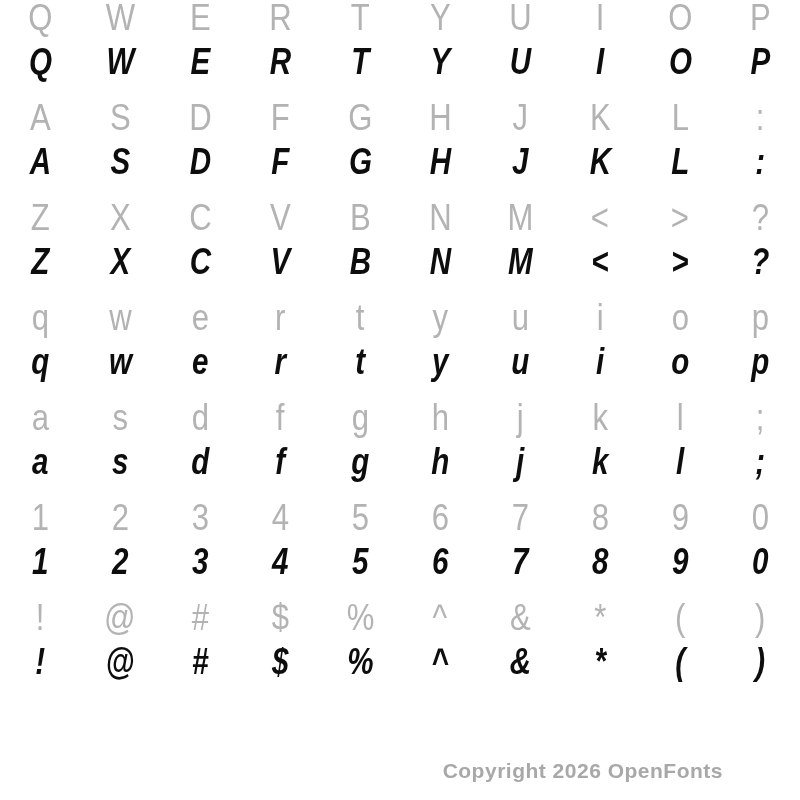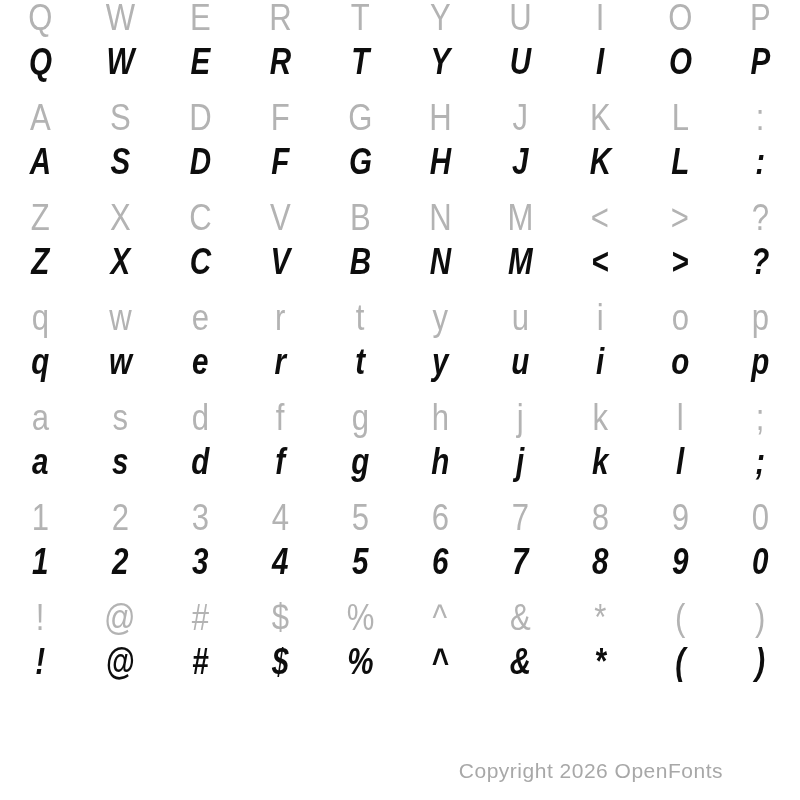--- a/index.html
+++ b/index.html
@@ -52,21 +52,21 @@
   }
   .row.sample .glyph {
     transform: scaleX(0.80);
   }
   .copyright {
     position: absolute;
     top: 757px;
     right: 77px;
     font-size: 21px;
     line-height: 28px;
-    font-weight: 400;
+    font-weight: 700;
     color: var(--copyright-color, #a8a8a8);
     letter-spacing: 0.5px;
   }
 </style>
 </head>
 <body>
 
 <div class="sheet">
   <div id="rows">
       <div class="pair">

